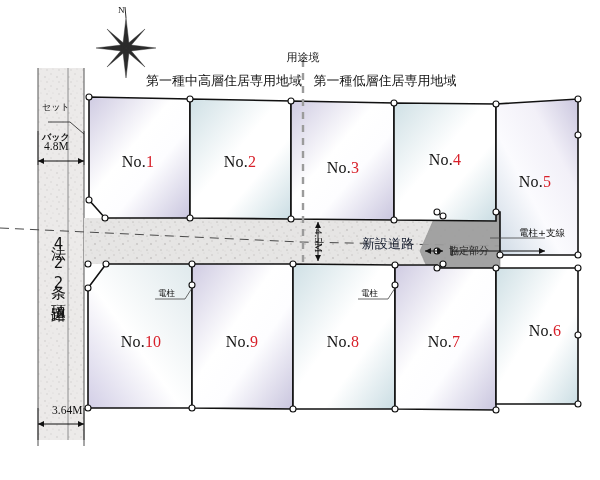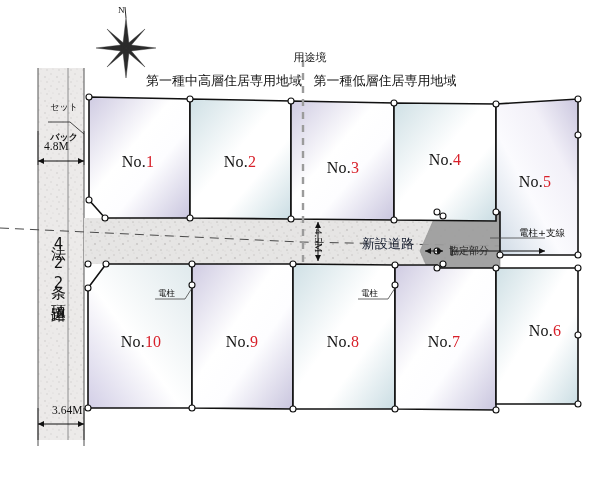--- a/index.html
+++ b/index.html
@@ -37,21 +37,21 @@
     writing-mode:vertical-rl;text-orientation:upright;
     font-size:15px;letter-spacing:1px;color:#111;
     transform:translateX(-50%);
   }
   .vert-dim{
     writing-mode:vertical-rl;text-orientation:sideways;
     font-size:11px;color:#111;transform:translateX(-50%);
     font-family:"Liberation Serif","DejaVu Serif",serif;
   }
   .dim-txt{font-size:11.5px;color:#111;font-family:"Liberation Serif","DejaVu Serif",serif;}
-  .setback-txt{font-size:9px;color:#111;line-height:1.15;text-align:right;}
+  .setback-txt{font-size:9px;color:#111;line-height:1.15;text-align:left;}
   .road-name{font-size:13px;color:#0f172a;transform:translate(-50%,-50%);}
   .kyotei{font-size:10px;color:#222;transform:translate(-50%,-50%);}
   .pole{font-size:8.5px;color:#111;}
   .pole-wire{font-size:9.5px;color:#111;}
   .north-n{font-size:9px;font-family:"Liberation Serif",serif;color:#111;}
 </style>
 </head>
 <body>
 
 <div id="stage">
@@ -254,21 +254,21 @@
         <path d="M-19,19 L-4.5,2 L0,0 L-2,4.5 Z"></path>
         <path d="M19,19 L2,4.5 L0,0 L4.5,2 Z"></path>
       </g>
       <line x1="0" y1="-30" x2="-1" y2="-41" stroke="#2b2b2b" stroke-width="1"></line>
     </g>
 
   </svg>
 
   <div class="lbl north-n" style="left:118px;top:6px;">N</div>
 
-  <div class="lbl jp zone-title" style="left:310px;top:52px;">用途境</div>
+  <div class="lbl jp zone-title" style="left:303px;top:52px;">用途境</div>
 
   <div class="lbl jp zone-name" style="left:224px;top:74px;">第一種中高層住居専用地域</div>
 
   <div class="lbl jp zone-name" style="left:385px;top:74px;">第一種低層住居専用地域</div>
 
   <div class="lbl jp setback-txt" style="left:42px;top:102px;width:36px;">セット</div>
   <div class="lbl jp setback-txt" style="left:42px;top:132px;width:36px;font-weight:bold;">バック</div>
 
   <div class="lbl dim-txt" style="left:44px;top:141px;">4.8M</div>
 

